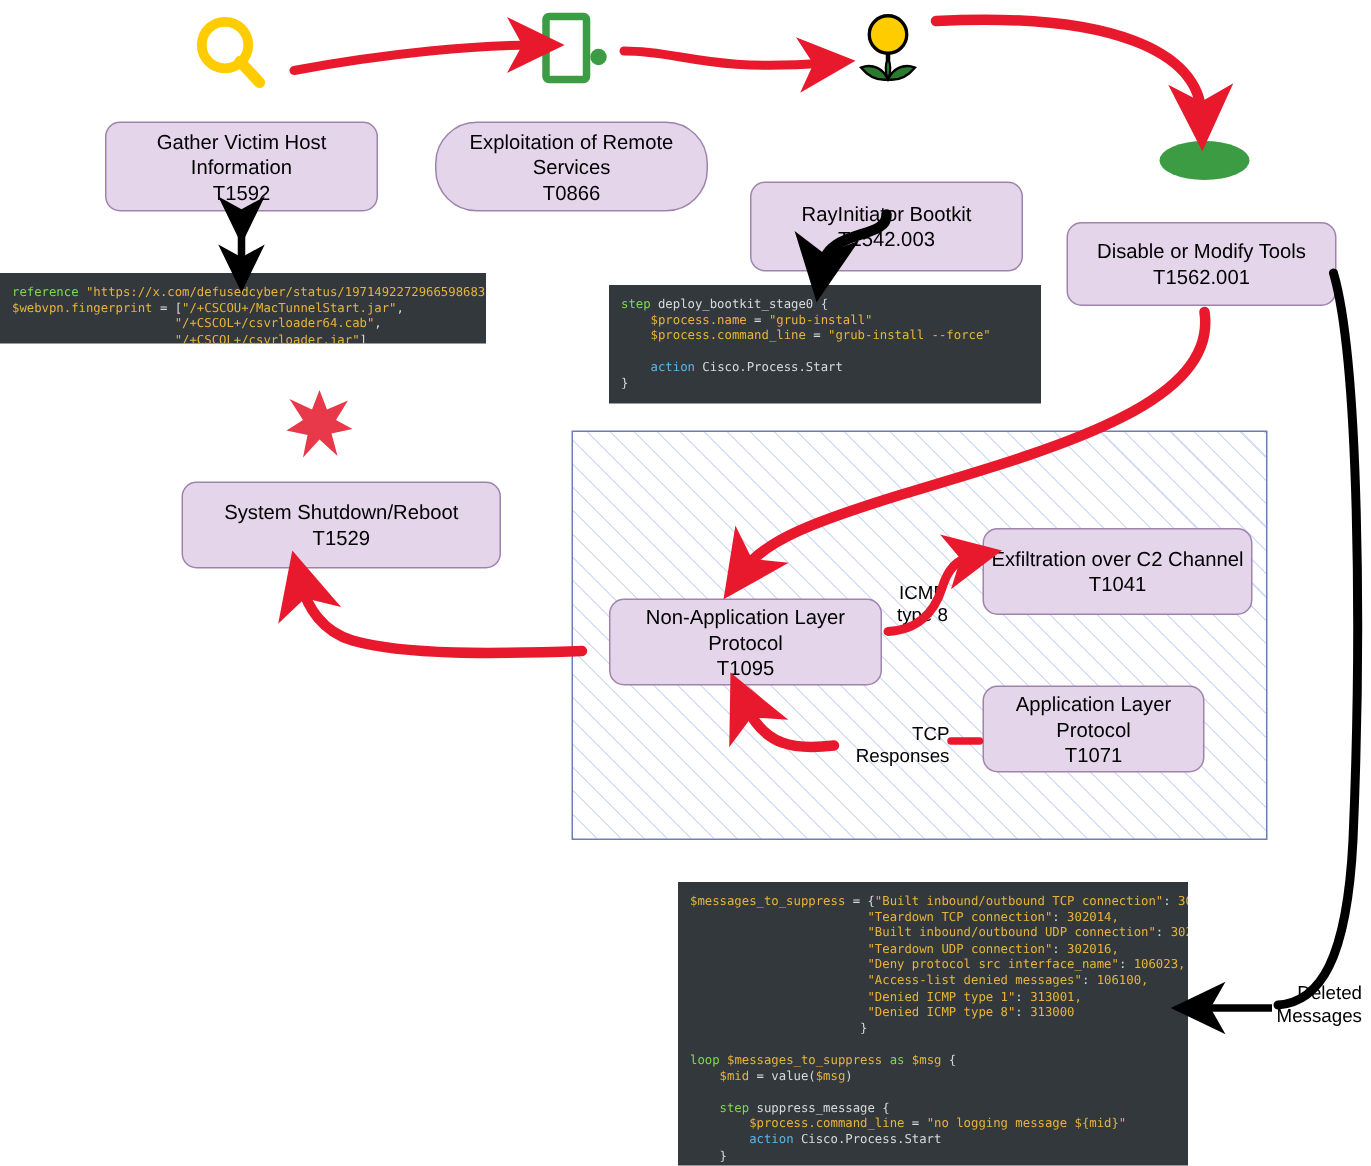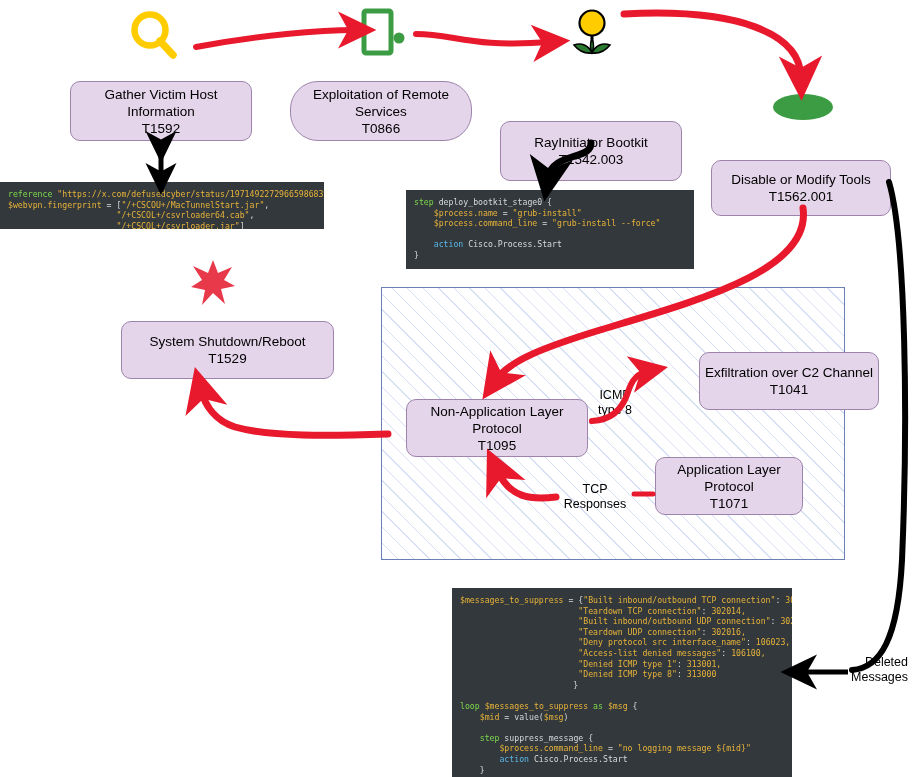--- a/index.html
+++ b/index.html
@@ -106,57 +106,57 @@
   <div class="tbox" style="left:290px;top:81px;width:182px;height:60px;border-radius:28px;">
     <span class="nm">Exploitation of Remote Services</span>
     <span class="id">T0866</span>
   </div>
 
   <div class="tbox" style="left:500px;top:81px;width:182px;height:60px;margin-top:40px;">
     <span class="nm">RayInitiator Bootkit</span>
     <span class="id">T1542.003</span>
   </div>
 
-  <div class="tbox" style="left:711px;top:148px;width:180px;height:56px;margin-top:12px;">
+  <div class="tbox" style="left:711px;top:148px;width:180px;height:56px;">
     <span class="nm">Disable or Modify Tools</span>
     <span class="id">T1562.001</span>
   </div>
 
   <div class="tbox" style="left:121px;top:321px;width:213px;height:58px;">
     <span class="nm">System Shutdown/Reboot</span>
     <span class="id">T1529</span>
   </div>
 
   <div class="tbox" style="left:406px;top:399px;width:182px;height:58px;">
     <span class="nm">Non-Application Layer Protocol</span>
     <span class="id">T1095</span>
   </div>
 
-  <div class="tbox" style="left:655px;top:352px;width:180px;height:58px;margin-left:44px;">
+  <div class="tbox" style="left:655px;top:352px;width:180px;height:58px;">
     <span class="nm">Exfiltration over C2 Channel</span>
     <span class="id">T1041</span>
   </div>
 
   <div class="tbox" style="left:655px;top:457px;width:148px;height:58px;">
     <span class="nm">Application Layer Protocol</span>
     <span class="id">T1071</span>
   </div>
 
   <div class="code" id="code-fingerprint" style="left:0px;top:182px;width:324px;height:47px;"><div><span class="kw">reference </span><span class="str">"https://x.com/defusedcyber/status/1971492272966598683"</span></div><div><span class="var">$webvpn.fingerprint</span><span class="pl"> = [</span><span class="str">"/+CSCOU+/MacTunnelStart.jar"</span><span class="pl">,</span></div><div><span class="pl">                      </span><span class="str">"/+CSCOL+/csvrloader64.cab"</span><span class="pl">,</span></div><div><span class="pl">                      </span><span class="str">"/+CSCOL+/csvrloader.jar"</span><span class="pl">]</span></div></div>
 
   <div class="code" id="code-bootkit" style="left:406px;top:190px;width:288px;height:79px;"><div><span class="kw">step</span><span class="pl"> deploy_bootkit_stage0 {</span></div><div><span class="pl">    </span><span class="var">$process.name</span><span class="pl"> = </span><span class="str">"grub-install"</span></div><div><span class="pl">    </span><span class="var">$process.command_line</span><span class="pl"> = </span><span class="str">"grub-install --force"</span></div><div>&nbsp;</div><div><span class="pl">    </span><span class="act">action</span><span class="pl"> Cisco.Process.Start</span></div><div><span class="pl">}</span></div></div>
 
   <div class="code" id="code-suppress" style="left:452px;top:588px;width:340px;height:189px;"><div><span class="var">$messages_to_suppress</span><span class="pl"> = {</span><span class="str">"Built inbound/outbound TCP connection"</span><span class="pl">: </span><span class="str">302013,</span></div><div><span class="pl">                        </span><span class="str">"Teardown TCP connection"</span><span class="pl">: </span><span class="str">302014,</span></div><div><span class="pl">                        </span><span class="str">"Built inbound/outbound UDP connection"</span><span class="pl">: </span><span class="str">302015,</span></div><div><span class="pl">                        </span><span class="str">"Teardown UDP connection"</span><span class="pl">: </span><span class="str">302016,</span></div><div><span class="pl">                        </span><span class="str">"Deny protocol src interface_name"</span><span class="pl">: </span><span class="str">106023,</span></div><div><span class="pl">                        </span><span class="str">"Access-list denied messages"</span><span class="pl">: </span><span class="str">106100,</span></div><div><span class="pl">                        </span><span class="str">"Denied ICMP type 1"</span><span class="pl">: </span><span class="str">313001,</span></div><div><span class="pl">                        </span><span class="str">"Denied ICMP type 8"</span><span class="pl">: </span><span class="str">313000</span></div><div><span class="pl">                       }</span></div><div>&nbsp;</div><div><span class="kw">loop</span><span class="pl"> </span><span class="var">$messages_to_suppress</span><span class="pl"> </span><span class="kw">as</span><span class="pl"> </span><span class="var">$msg</span><span class="pl"> {</span></div><div><span class="pl">    </span><span class="var">$mid</span><span class="pl"> = value(</span><span class="var">$msg</span><span class="pl">)</span></div><div>&nbsp;</div><div><span class="pl">    </span><span class="kw">step</span><span class="pl"> suppress_message {</span></div><div><span class="pl">        </span><span class="var">$process.command_line</span><span class="pl"> = </span><span class="str">"no logging message ${mid}"</span></div><div><span class="pl">        </span><span class="act">action</span><span class="pl"> Cisco.Process.Start</span></div><div><span class="pl">    }</span></div><div>&nbsp;</div></div>
 
   <div class="lbl" style="left:586px;top:388px;width:58px;">
     <div>ICMP</div>
     <div>type 8</div>
   </div>
 
-  <div class="lbl" style="left:557px;top:482px;width:76px;">
+  <div class="lbl" style="left:557px;top:482px;width:76px;text-align:right;">
     <div>TCP</div>
     <div>Responses</div>
   </div>
 
   <div class="lbl" style="left:822px;top:655px;width:86px;text-align:right;">
     <div>Deleted</div>
     <div>Messages</div>
   </div>
 
   <svg class="ov">

